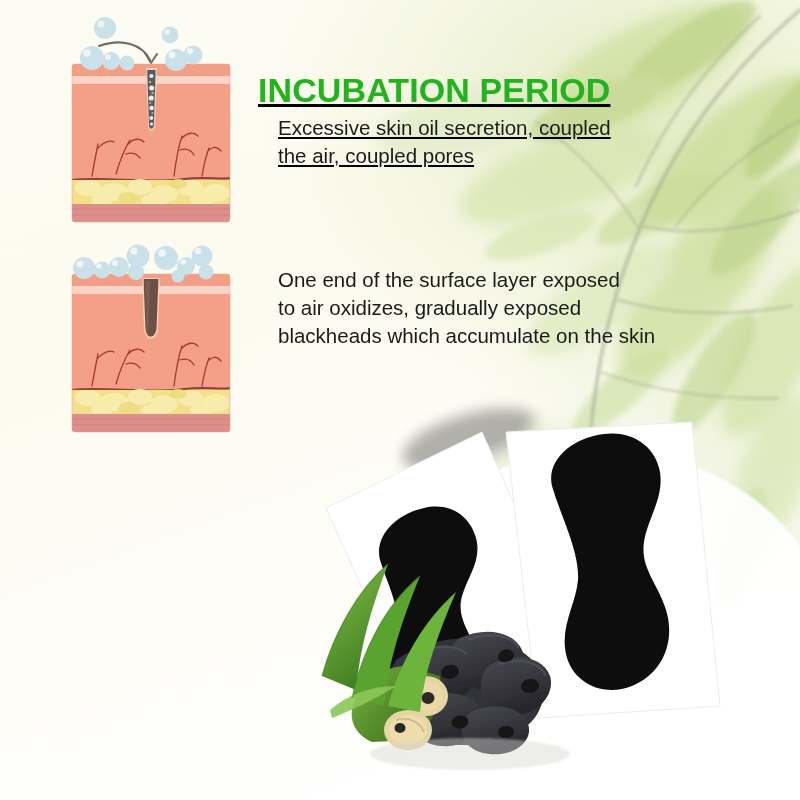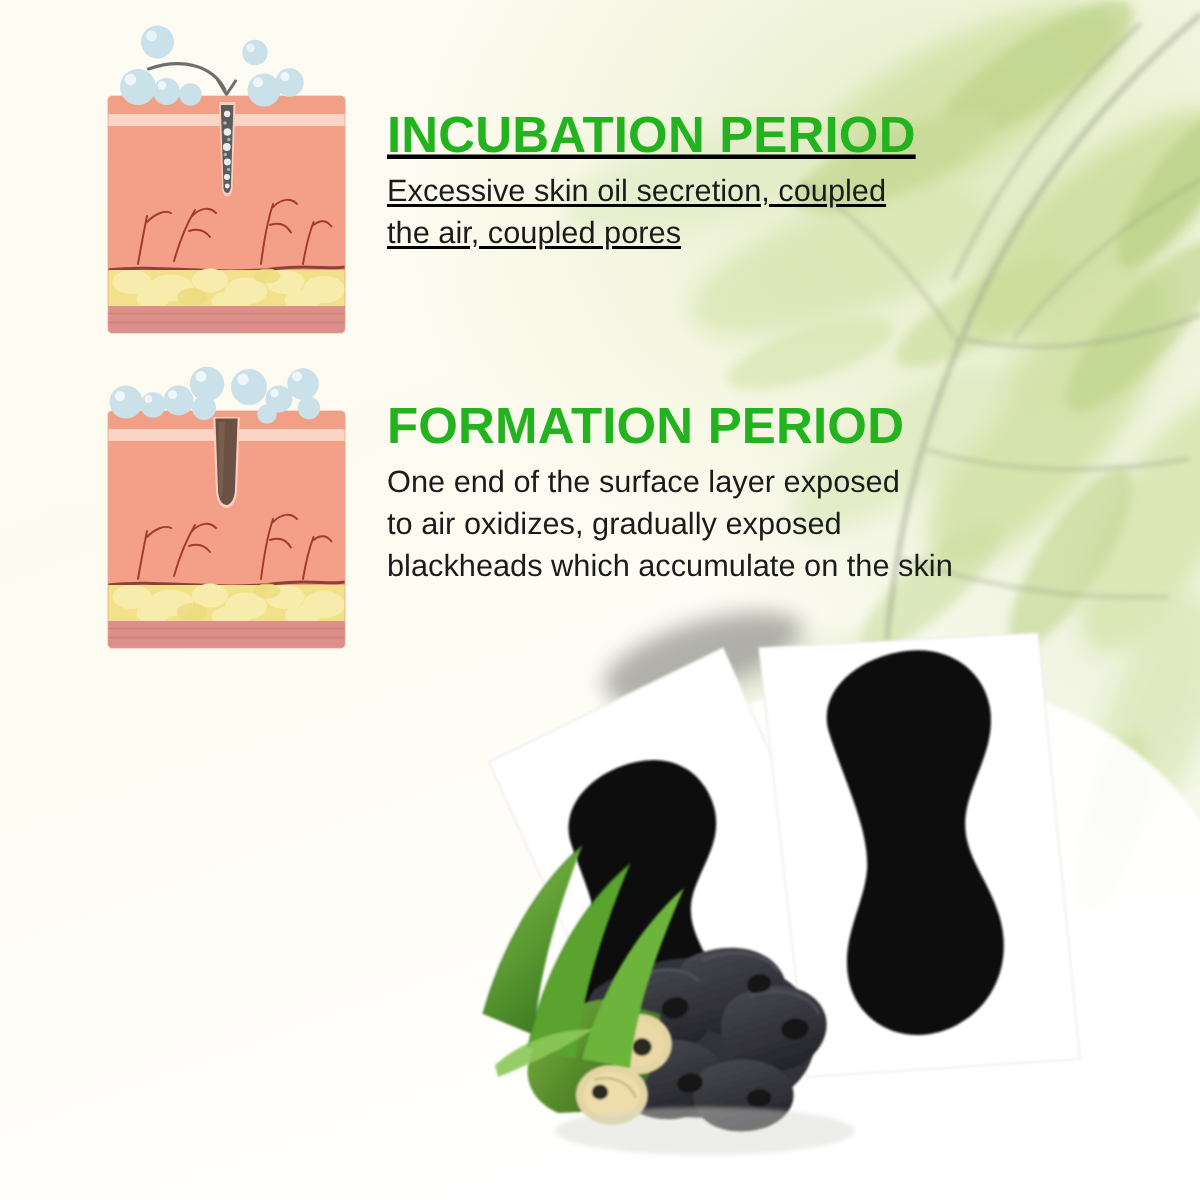--- a/index.html
+++ b/index.html
@@ -55,21 +55,21 @@
     color: #22b31e;
     margin: 0 0 6px 0;
     white-space: nowrap;
   }
   .body-text {
     font-size: 20.5px;
     line-height: 1.36;
     color: #1b1b1b;
     margin: 0;
   }
-  .body-text span { display: block; white-space: nowrap; }
+  .body-text span { display: block; white-space: nowrap; margin-left: 20px; }
 
   
   #product-photo {
     position: absolute;
     left: 300px;
     top: 410px;
     width: 500px;
     height: 390px;
   }
   #product-photo svg { display: block; width: 100%; height: 100%; }
@@ -319,21 +319,20 @@
 
   <div class="text-block" id="block-incubation">
     <h2 class="heading">INCUBATION PERIOD</h2>
     <p class="body-text">
       <span>Excessive skin oil secretion, coupled</span>
       <span>the air, coupled pores</span>
     </p>
   </div>
 
   <div class="text-block" id="block-formation">
-    <h2 class="heading">FORMATION PERIOD</h2>
     <p class="body-text">
       <span>One end of the surface layer exposed</span>
       <span>to air oxidizes, gradually exposed</span>
       <span>blackheads which accumulate on the skin</span>
     </p>
   </div>
 
   <div id="product-photo">
     <svg viewBox="0 0 500 390" xmlns="http://www.w3.org/2000/svg" aria-hidden="true">
       <defs>

